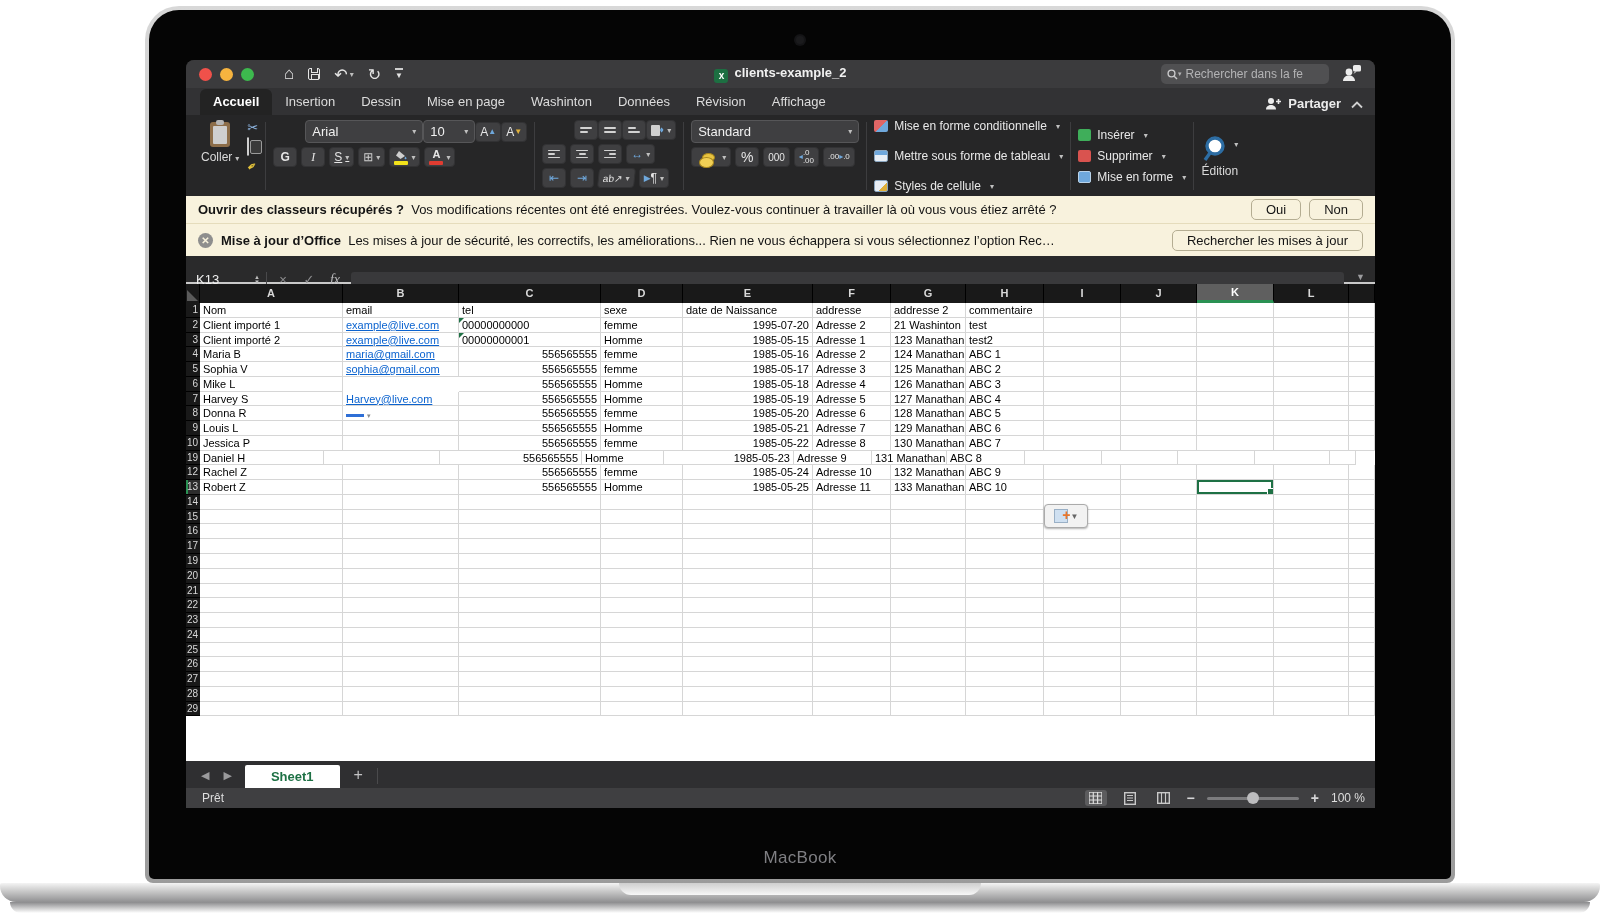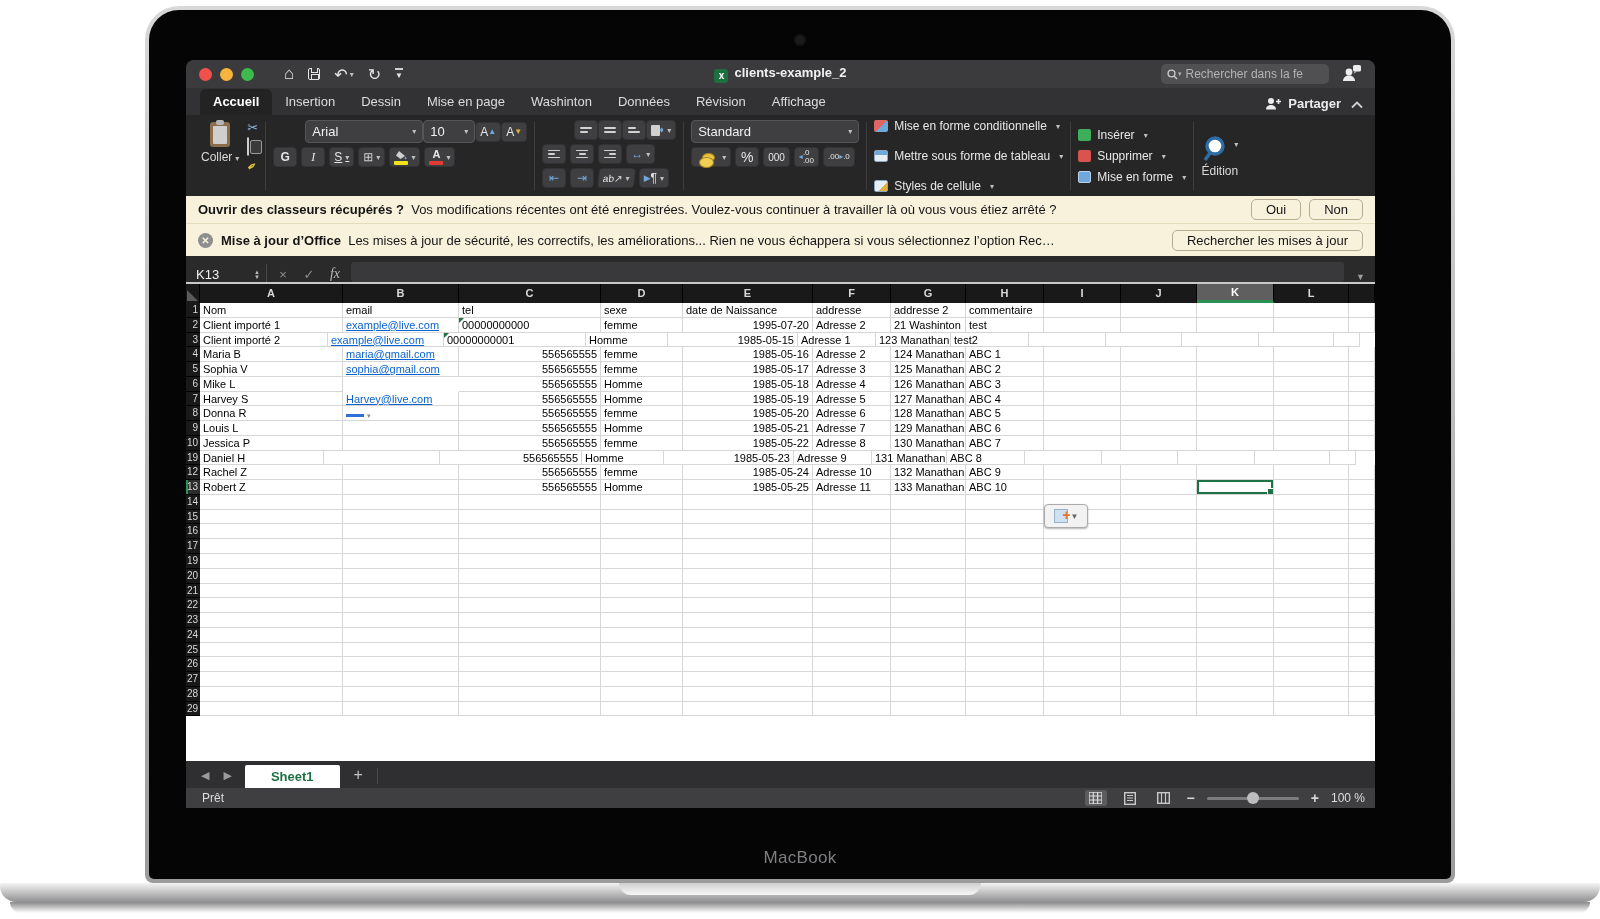--- a/index.html
+++ b/index.html
@@ -89,21 +89,21 @@
   .n1 { height:28px; border-bottom:1px solid #e5dcbc; }
   .n2 { height:32px; }
   .notif b { font-weight:bold; }
   .notif .msg { white-space:nowrap; overflow:hidden; flex:1; }
   .nbtns { display:flex; gap:8px; margin-left:auto; flex:none; }
   .nbtn { background:#f8f2dd; border:1px solid #b4ad92; border-radius:5px; font-size:13px; color:#141414; padding:2px 14px; white-space:nowrap; }
   .xcirc { width:15px; height:15px; border-radius:50%; background:#8e8e8e; color:#f8f2dd; font-size:10px; font-weight:bold;
            display:inline-flex; align-items:center; justify-content:center; flex:none; }
 
   
-  .fbar { height:28px; background:#2a2a2b; border-bottom:2px solid #c9c9c9; display:flex; align-items:flex-end; flex:none; padding:0 4px 0 10px; gap:6px; }
+  .fbar { height:28px; background:#2a2a2b; border-bottom:2px solid #c9c9c9; display:flex; align-items:flex-start; flex:none; padding:16px 4px 0 10px; gap:6px; }
   .namebox { width:64px; display:flex; align-items:center; justify-content:space-between; color:#f0f0f0; font-size:13px; }
   .spin { display:flex; flex-direction:column; font-size:6px; color:#bdbdbd; line-height:5px; }
   .fsep { width:1px; height:18px; background:#49494b; }
   .fico { color:#8f8f91; font-size:13px; width:20px; text-align:center; }
   .fx { font-family:"Liberation Serif", serif; font-style:italic; color:#b9b9bb; font-size:14px; }
   .finput { flex:1; height:20px; background:#39393b; border-radius:3px; }
   .fdrop { color:#9c9c9e; font-size:9px; padding:0 6px; }
 
   
   .gridwrap { flex:1; background:#fff; position:relative; overflow:hidden; }
@@ -491,21 +491,21 @@
                 <div class="cell" style="width: 75px;">21 Washinton</div>
                 <div class="cell" style="width: 78px;">test</div>
                 <div class="cell" style="width: 77px;"></div>
                 <div class="cell" style="width: 76px;"></div>
                 <div class="cell" style="width: 77px;"></div>
                 <div class="cell" style="width: 75px;"></div>
                 <div class="cell" style="width: 26px;"></div>
               </div>
               <div class="grow">
                 <div class="rh">3</div>
-                <div class="cell" style="width: 128px;">Client importé 2</div>
+                <div class="cell" style="width: 143px;">Client importé 2</div>
                 <div class="cell link" style="width: 116px;">example@live.com</div>
                 <div class="cell flag" style="width: 142px;">00000000001</div>
                 <div class="cell" style="width: 82px;">Homme</div>
                 <div class="cell r" style="width: 130px;">1985-05-15</div>
                 <div class="cell" style="width: 78px;">Adresse 1</div>
                 <div class="cell" style="width: 75px;">123 Manathan</div>
                 <div class="cell" style="width: 78px;">test2</div>
                 <div class="cell" style="width: 77px;"></div>
                 <div class="cell" style="width: 76px;"></div>
                 <div class="cell" style="width: 77px;"></div>

